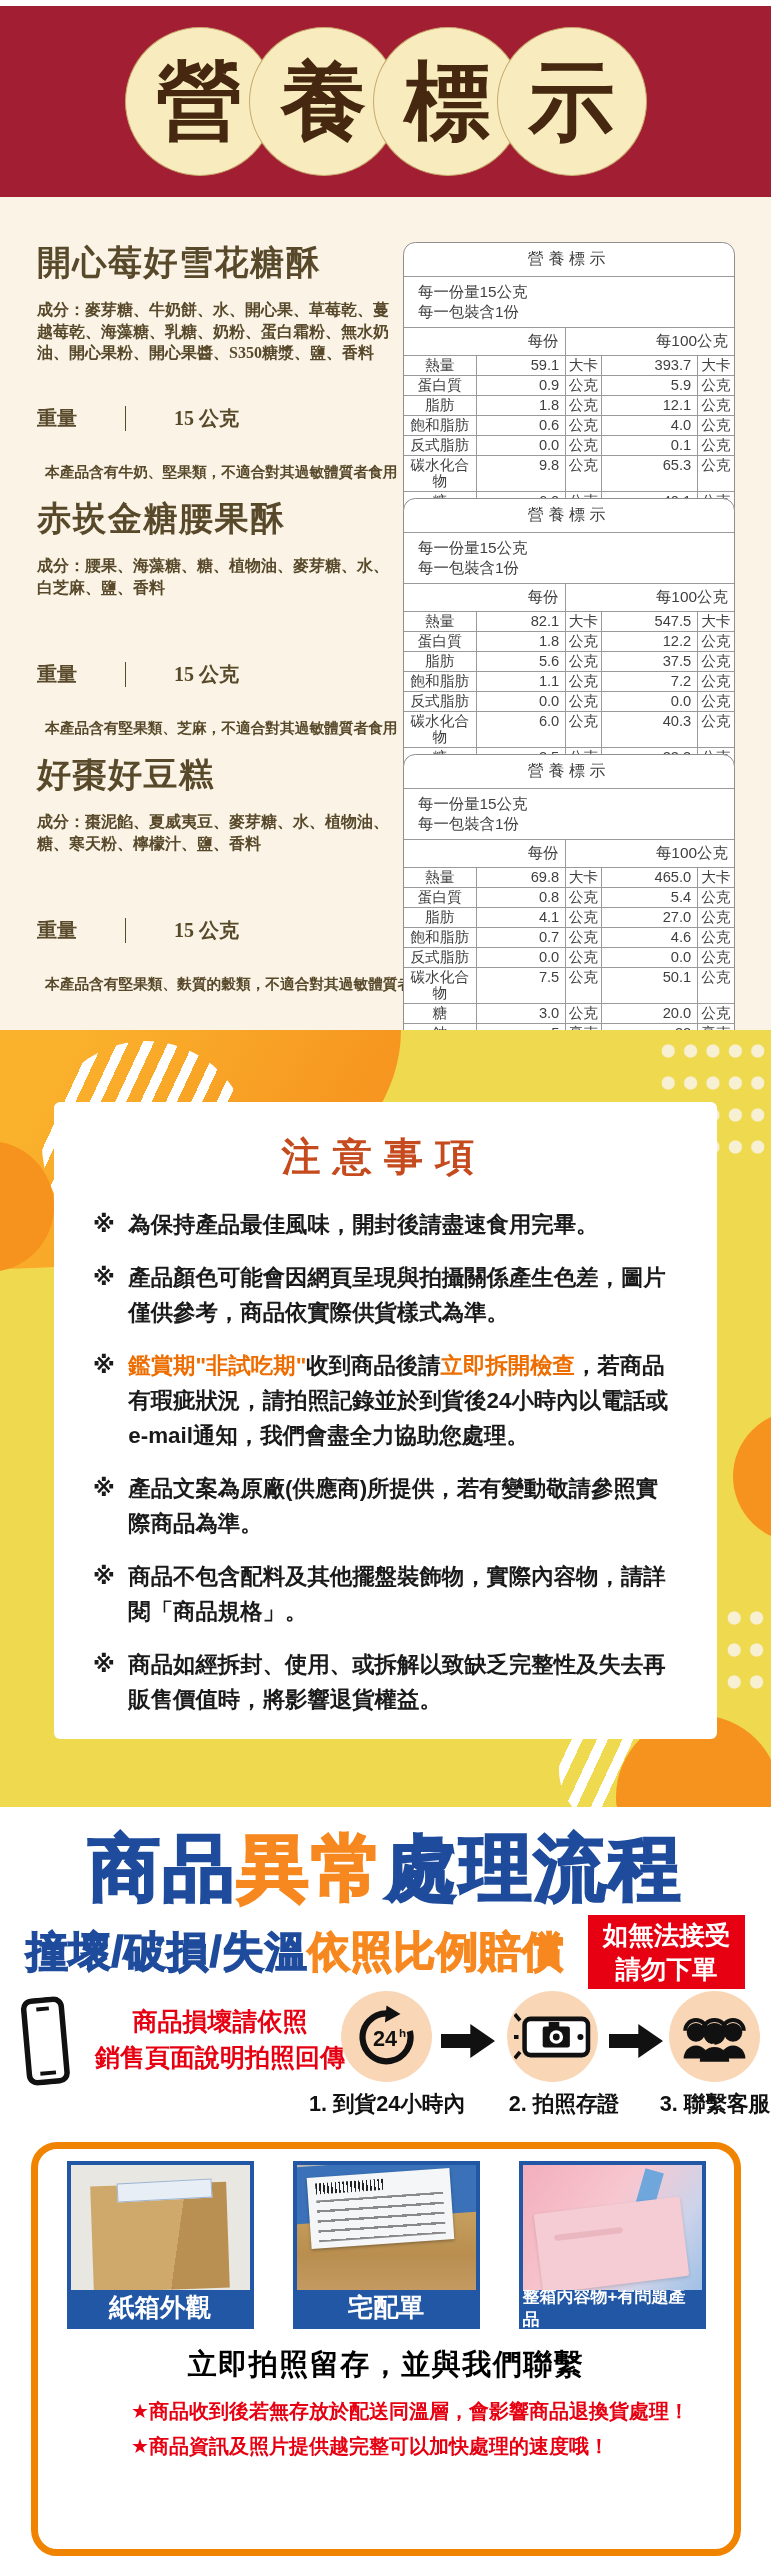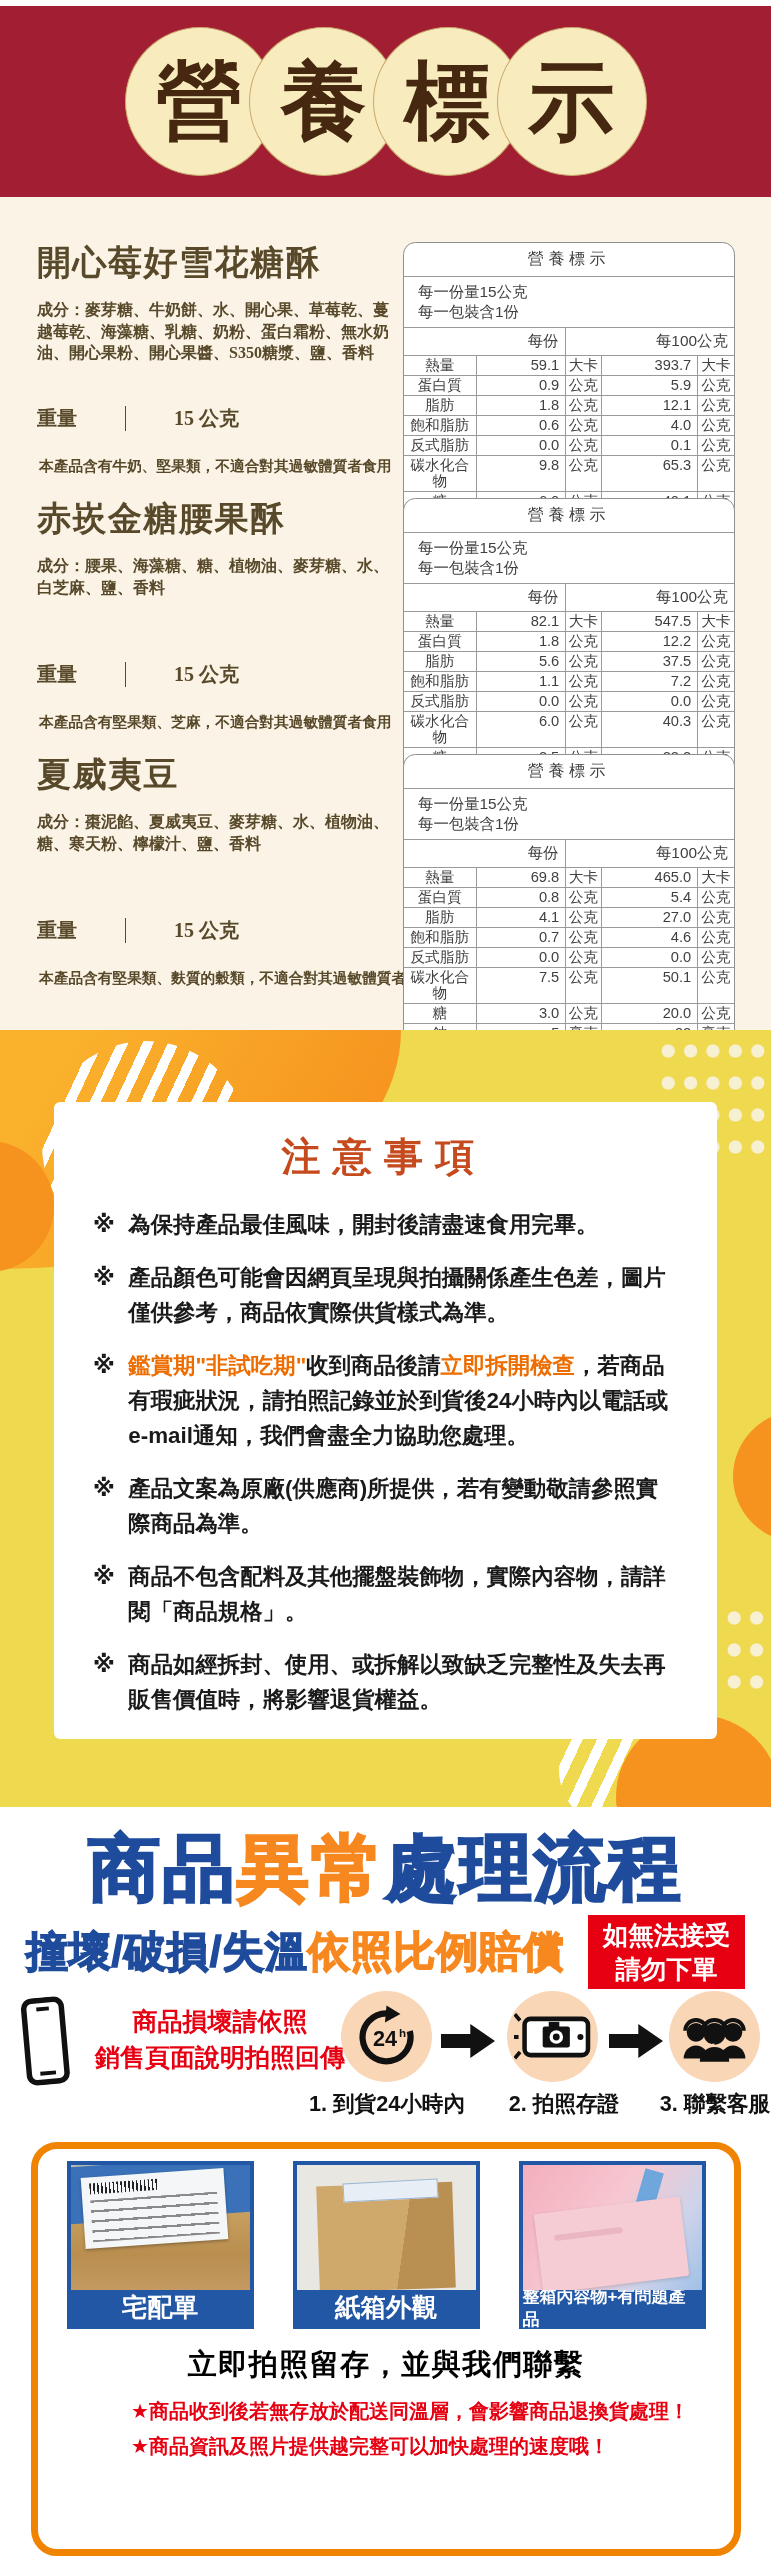--- a/index.html
+++ b/index.html
@@ -18,21 +18,21 @@
   
   .nutrition{height:833px;background:#FBF3E6;padding-top:34px;box-sizing:border-box;}
   .product-block{position:relative;height:256px;}
   .p-name{position:absolute;left:37px;top:9.3px;margin:0;font-family:"Liberation Serif","DejaVu Serif",serif;
           font-weight:700;font-size:34px;letter-spacing:1.5px;color:#57492A;}
   .p-ing{position:absolute;left:37px;top:68px;margin:0;width:356px;font-family:"Liberation Serif","DejaVu Serif",serif;
          font-weight:700;font-size:16px;line-height:21.6px;color:#57492A;}
   .p-weight{position:absolute;left:37px;top:174px;display:flex;align-items:center;
             font-family:"Liberation Serif","DejaVu Serif",serif;font-weight:700;font-size:20px;color:#57492A;gap:40px;}
   .p-weight .bar{display:inline-block;width:1.5px;height:25px;background:#57492A;margin:0 7.7px;}
-  .p-allergen{position:absolute;left:37px;top:224px;margin:2px;font-family:"Liberation Serif","DejaVu Serif",serif;
+  .p-allergen{position:absolute;left:37px;top:224px;margin:8px;font-family:"Liberation Serif","DejaVu Serif",serif;
               font-weight:700;font-size:14.7px;color:#57492A;text-align:center;}
 
   .nutri-table{position:absolute;left:403px;top:10.8px;width:332px;background:#ffffff;border:1.5px solid #8f8f8f;
                border-radius:12.3px;overflow:hidden;color:#3f3f3f;box-sizing:border-box;}
   .nt-title{text-align:center;font-size:16px;letter-spacing:4.6px;padding:6.2px 0;}
   .nt-serving{border-top:0.8px solid #9a9a9a;padding:4.6px 0 4.6px 14px;}
   .nt-serv-line{font-size:15.4px;line-height:20px;}
   .nt-head{display:grid;grid-template-columns:49% 51%;border-top:0.8px solid #9a9a9a;}
   .nt-h1{font-size:15.4px;text-align:right;padding:3.1px 6.2px 3.1px 0;border-right:0.8px solid #9a9a9a;}
   .nt-h2{font-size:15.4px;text-align:right;padding:3.1px 6.2px 3.1px 0;}
@@ -299,21 +299,21 @@
             <div class="nt-c nt-c0">鈉</div>
             <div class="nt-c nt-c1">10</div>
             <div class="nt-c nt-c2">毫克</div>
             <div class="nt-c nt-c3">65</div>
             <div class="nt-c nt-c4">毫克</div>
           </div>
         </div>
     </div>
 
     <div class="product-block">
-      <h2 class="p-name">夏威夷豆</h2>
+      <h2 class="p-name">好棗好豆糕</h2>
       <p class="p-ing">成分：棗泥餡、夏威夷豆、麥芽糖、水、植物油、糖、寒天粉、檸檬汁、鹽、香料</p>
       <div class="p-weight">
         <span>重量</span>
         <span class="bar"></span>
         <span>15 公克</span>
       </div>
       <p class="p-allergen">本產品含有堅果類、麩質的穀類，不適合對其過敏體質者食用</p>
       <div class="nutri-table">
           <div class="nt-title">營養標示</div>
           <div class="nt-serving">
@@ -491,37 +491,37 @@
         <path d="M32 40 q6 6 14 4" fill="none" stroke="#F9D6B5" stroke-width="3"></path>
       </svg>
     </div>
     <p class="step-label slabel1">1. 到貨24小時內</p>
     <p class="step-label slabel2">2. 拍照存證</p>
     <p class="step-label slabel3">3. 聯繫客服</p>
 
     <div class="obox">
       <div class="photos">
         <div class="photo-card">
+          <div class="photo-img art-box">
+            <div class="bx"></div>
+            <div class="tape"></div>
+          </div>
+          <div class="photo-cap">紙箱外觀</div>
+        </div>
+        <div class="photo-card">
           <div class="photo-img art-label">
             <div class="blue-strip"></div>
             <div class="lbl">
               <div class="code"></div>
               <div class="lines"></div>
             </div>
           </div>
           <div class="photo-cap">宅配單</div>
         </div>
         <div class="photo-card">
-          <div class="photo-img art-box">
-            <div class="bx"></div>
-            <div class="tape"></div>
-          </div>
-          <div class="photo-cap">紙箱外觀</div>
-        </div>
-        <div class="photo-card">
           <div class="photo-img art-pink">
             <div class="rb"></div>
             <div class="pnl"></div>
             <div class="slot"></div>
           </div>
           <div class="photo-cap small">整箱內容物+有問題產品</div>
         </div>
       </div>
       <p class="obox-footer">立即拍照留存，並與我們聯繫</p>
       <ul class="star-notes">

